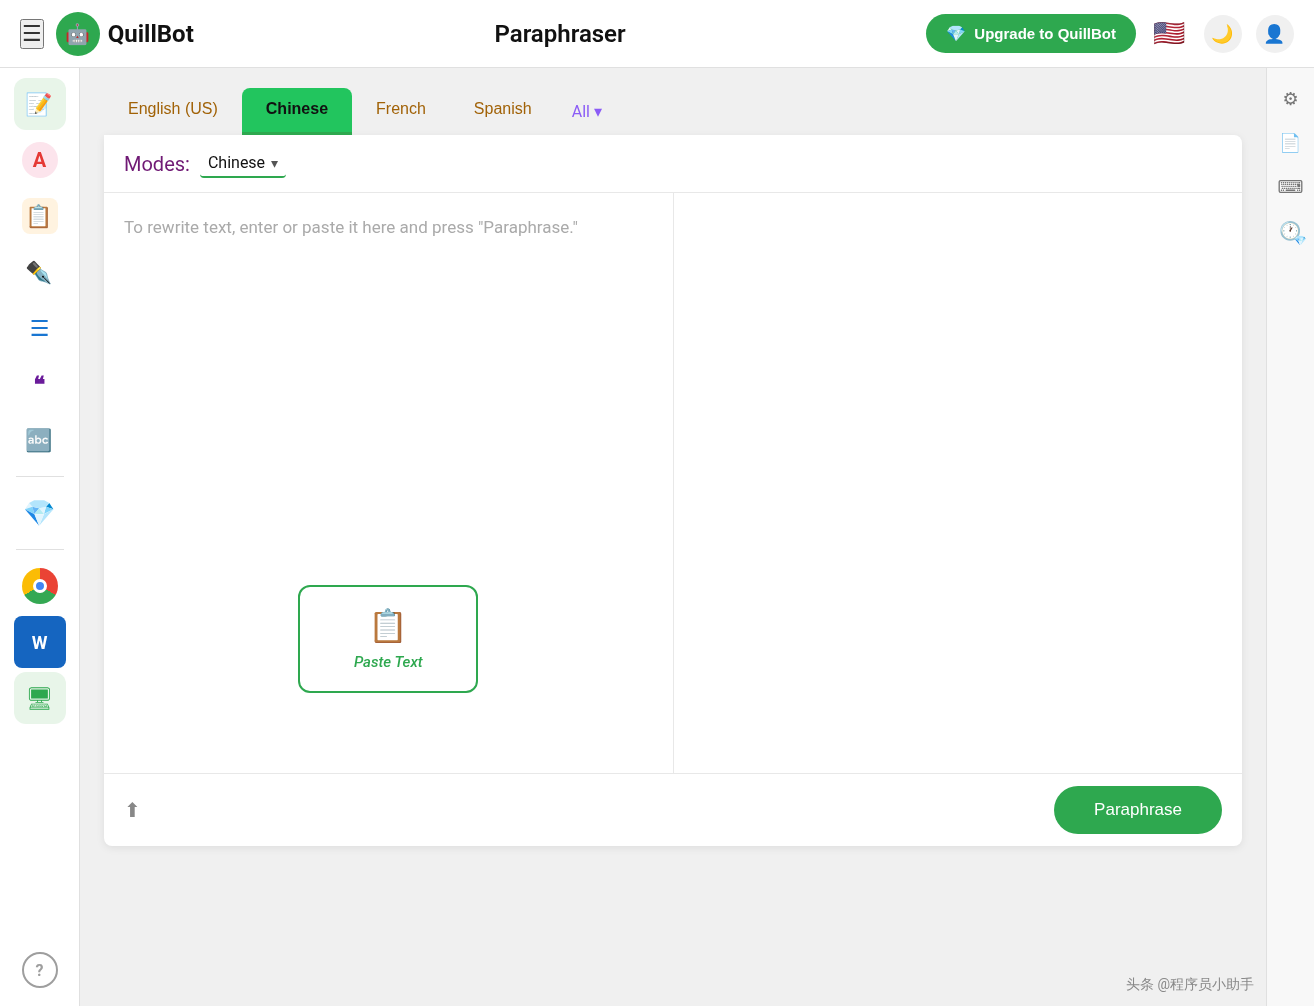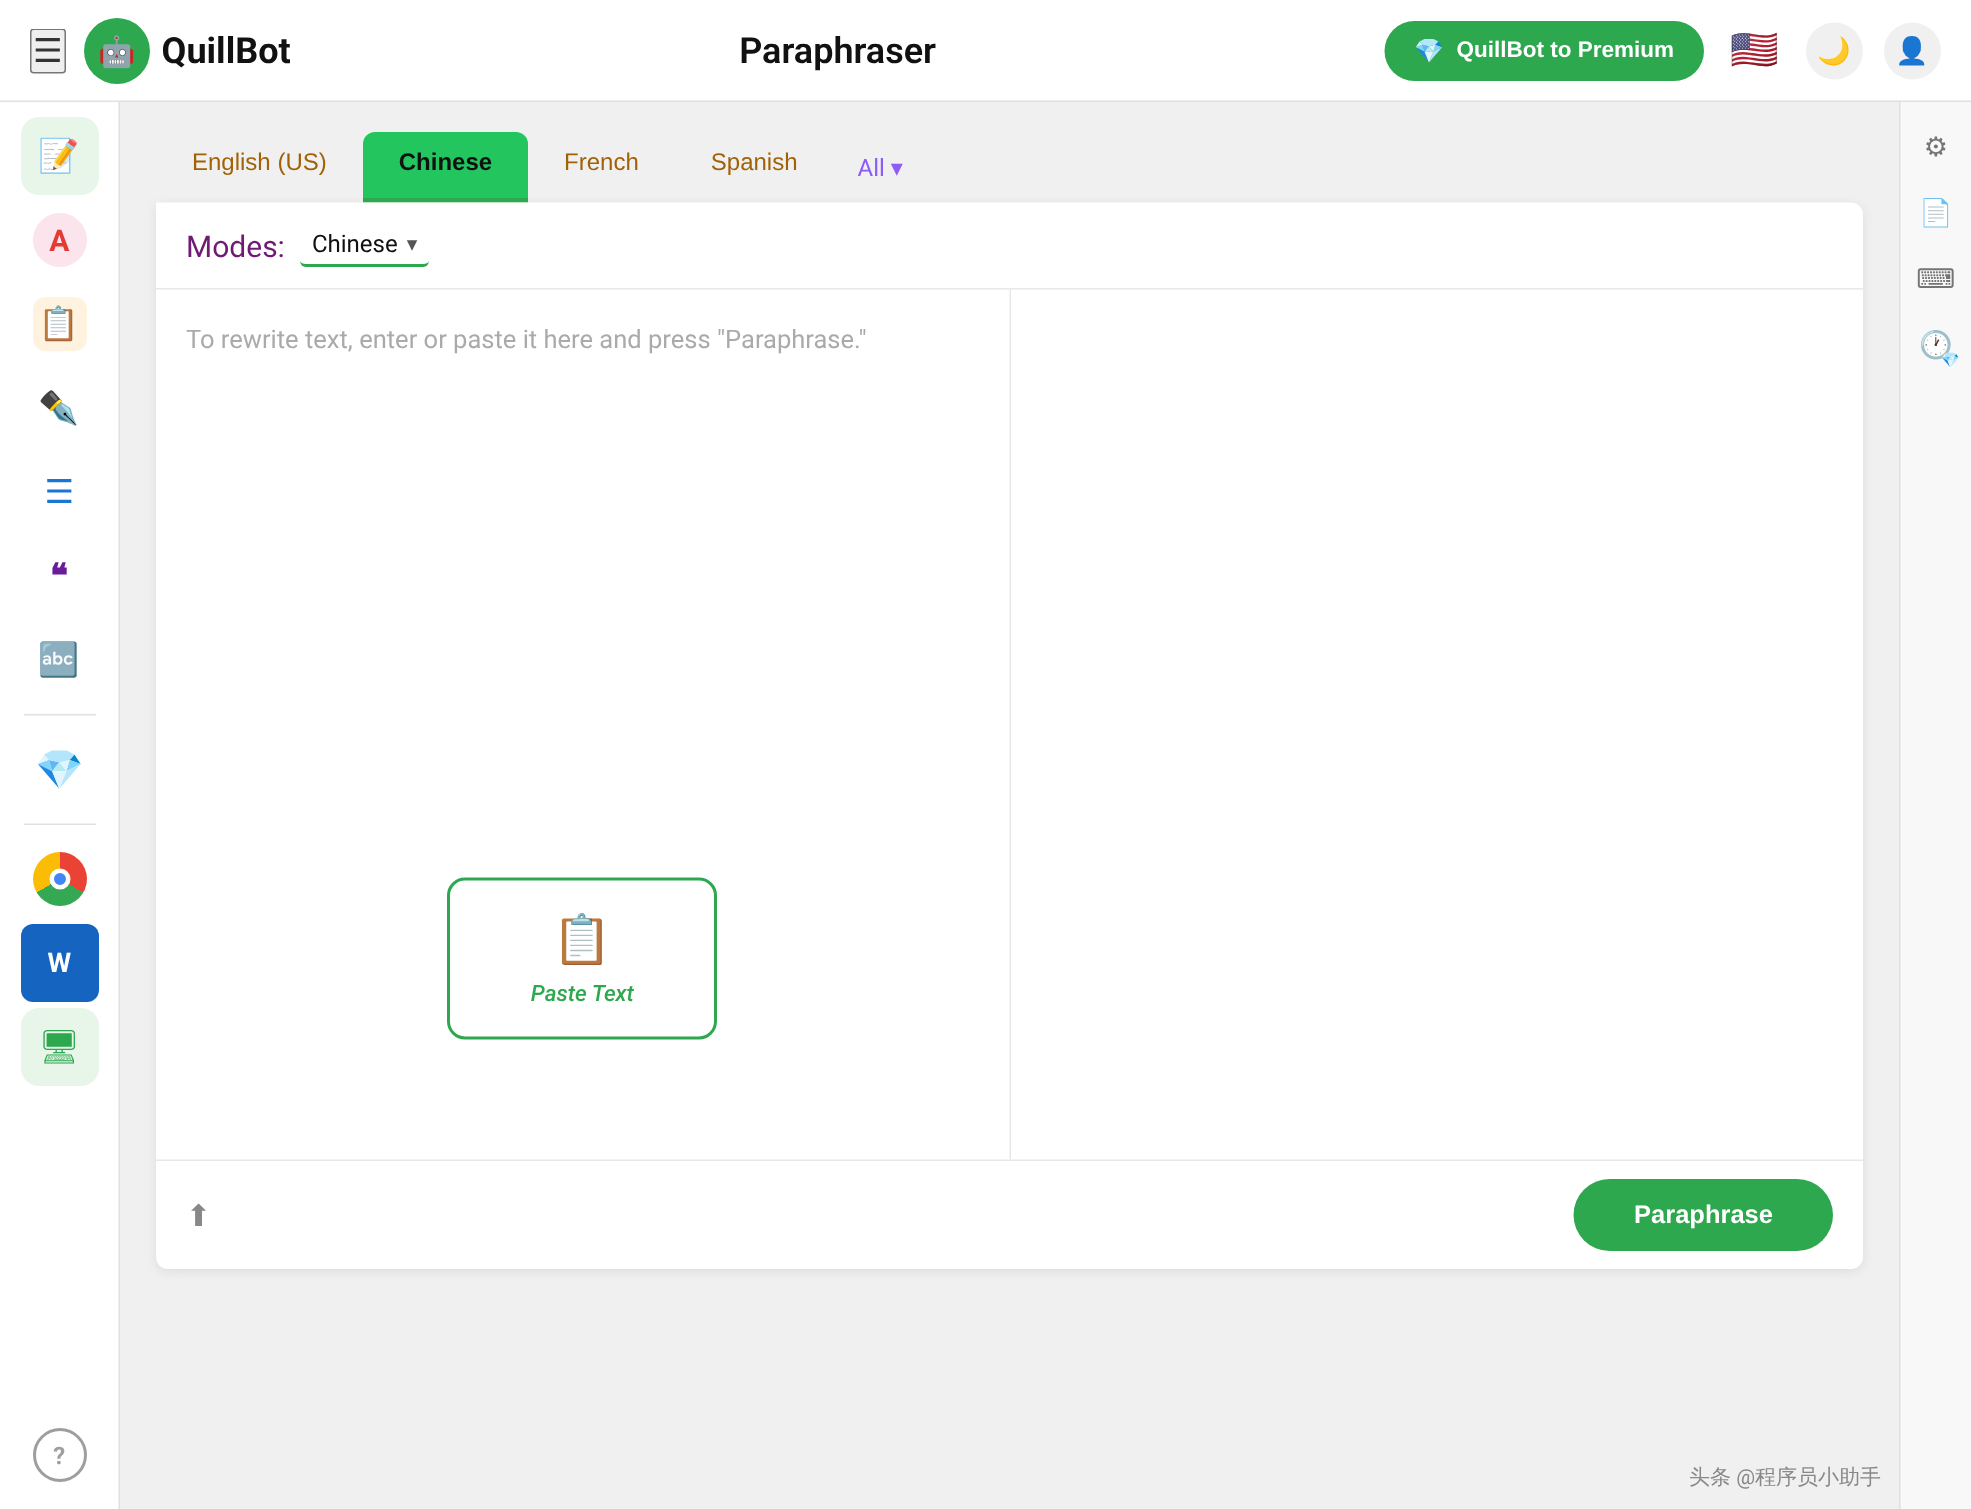--- a/index.html
+++ b/index.html
@@ -209,21 +209,21 @@
     }
     .upload-btn {
       background: none; border: none; cursor: pointer;
       display: flex; align-items: center; gap: 6px;
       color: #888; font-size: 20px;
     }
     .paraphrase-btn {
       background: #2ea84f; color: #fff;
       border: none; border-radius: 28px;
       padding: 14px 40px;
-      font-size: 17px; font-weight: 700;
+      font-size: 17px; font-weight: 400;
       cursor: pointer;
     }
 
     
     .watermark {
       position: fixed; bottom: 12px; right: 60px;
       font-size: 14px; color: #888;
     }
 
     
@@ -247,21 +247,21 @@
       <div class="logo-icon">🤖</div>
       <span class="logo-text">QuillBot</span>
     </div>
   </div>
   <div class="navbar-center">
     <span class="app-title">Paraphraser</span>
   </div>
   <div class="navbar-right">
     <button class="upgrade-btn">
       <span class="diamond-icon">💎</span>
-      <span>QuillBot to Premium</span>
+      <span>Upgrade to QuillBot</span>
     </button>
     <button class="flag-btn">🇺🇸</button>
     <button class="moon-btn">🌙</button>
     <button class="user-btn">👤</button>
   </div>
 </nav>
 
 <aside class="sidebar">
   <div class="sidebar-item active">
     <span style="color:#2ea84f; font-size:22px;">📝</span>

